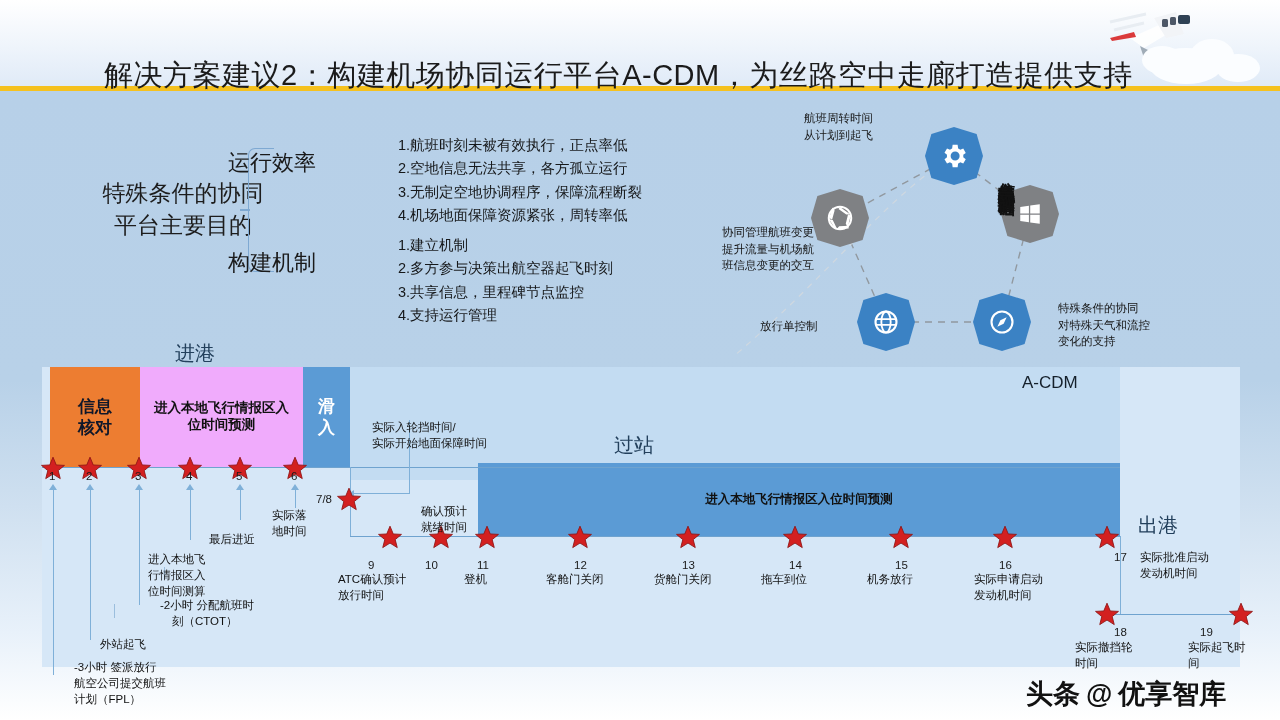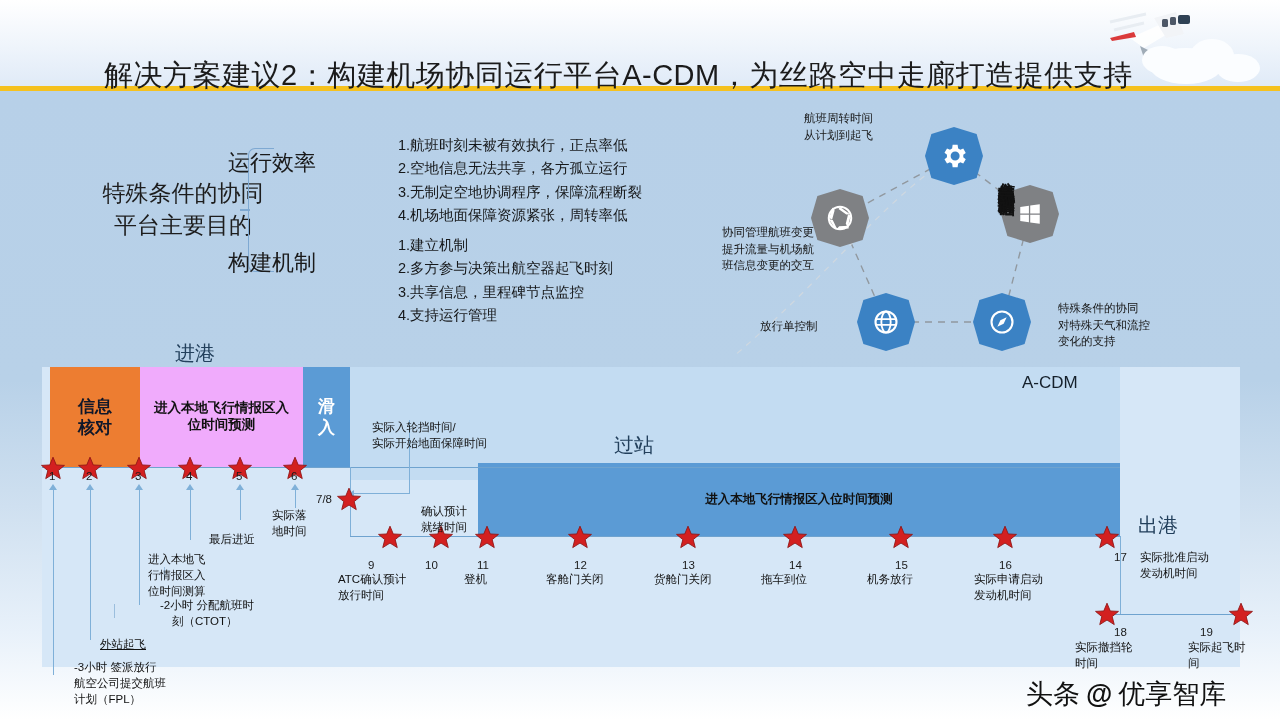--- a/index.html
+++ b/index.html
@@ -102,21 +102,21 @@
     border-left:4px solid transparent; border-right:4px solid transparent;
     border-bottom:6px solid #7fb0d8; }
 
   .callout { position:absolute; border:1px solid #7fb0d8; }
   .arrowL { position:absolute; width:0;height:0;
     border-top:4px solid transparent;border-bottom:4px solid transparent;
     border-right:6px solid #7fb0d8; }
 
   
   .wm { position:absolute; left:1026px; top:676px; display:flex; align-items:center; gap:6px; }
-  .wm-main { font-size:27px; font-weight:normal; color:#111; letter-spacing:0px; }
+  .wm-main { font-size:27px; font-weight:bold; color:#111; letter-spacing:0px; }
   .wm-at   { font-size:27px; font-weight:bold; color:#111; }
 </style>
 </head>
 <body>
 
 <div id="stage">
 
   <div class="body-bg"></div>
 
   <div class="header-band"></div>
@@ -429,21 +429,21 @@
   <div class="cap" style="left:1188px; top:640px; width:90px;">
     <div>实际起飞时</div>
     <div>间</div>
   </div>
 
   <div class="cap" style="left:74px; top:660px; width:140px;">
     <div>-3小时 签派放行</div>
     <div>航空公司提交航班</div>
     <div>计划（FPL）</div>
   </div>
-  <div class="cap" style="left:100px; top:637px; width:100px;text-decoration:underline;">
+  <div class="cap" style="left:100px; top:637px; width:100px;">
     <div>外站起飞</div>
   </div>
   <div class="cap" style="left:160px; top:598px; width:130px;">
     <div>-2小时 分配航班时</div>
     <div style="padding-left:12px;">刻（CTOT）</div>
   </div>
   <div class="cap" style="left:148px; top:552px; width:80px;">
     <div>进入本地飞</div>
     <div>行情报区入</div>
     <div>位时间测算</div>

